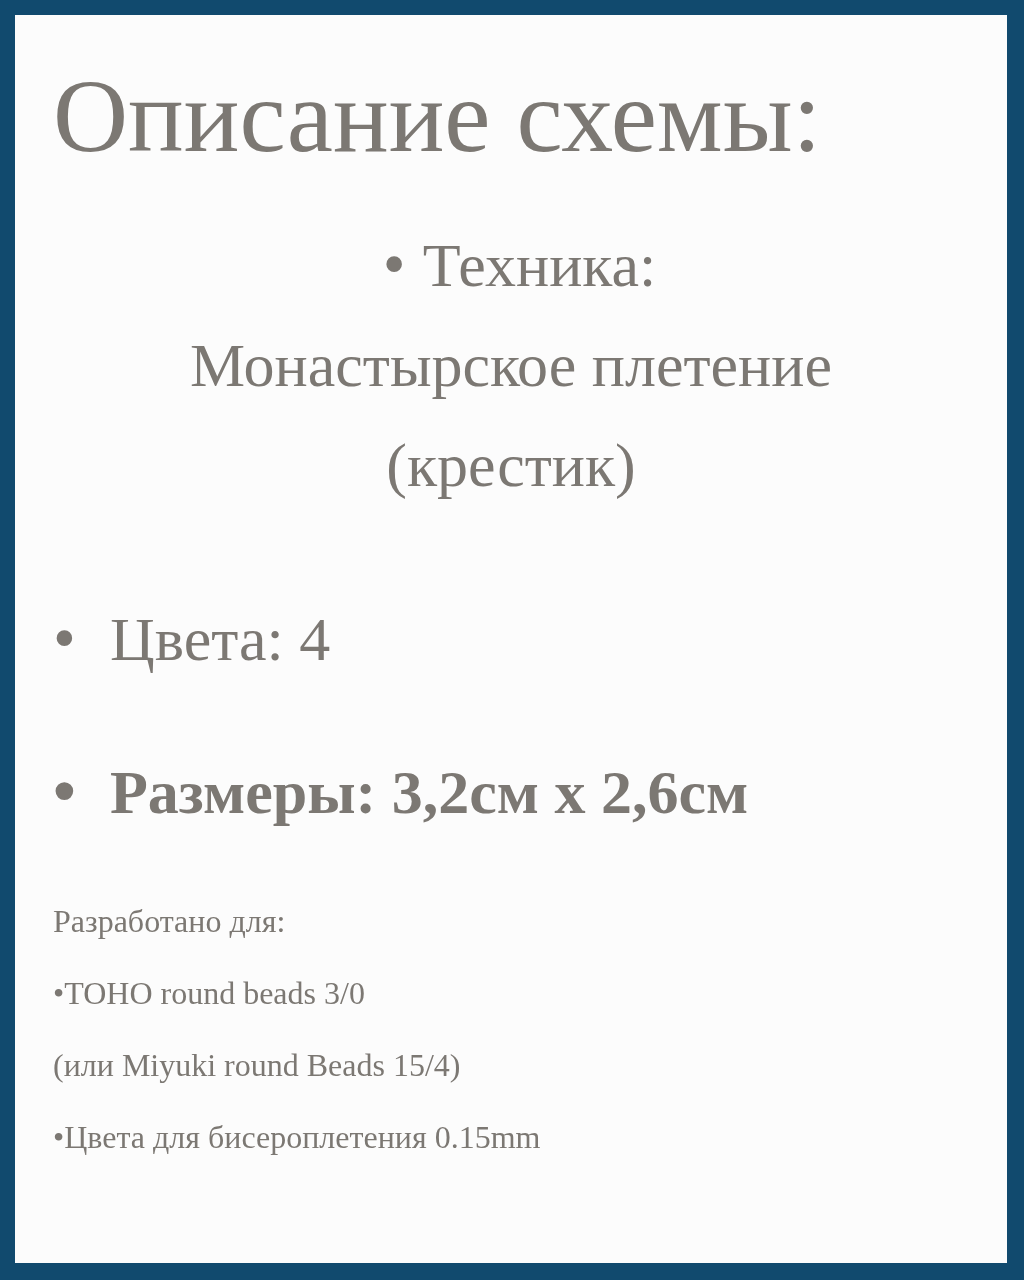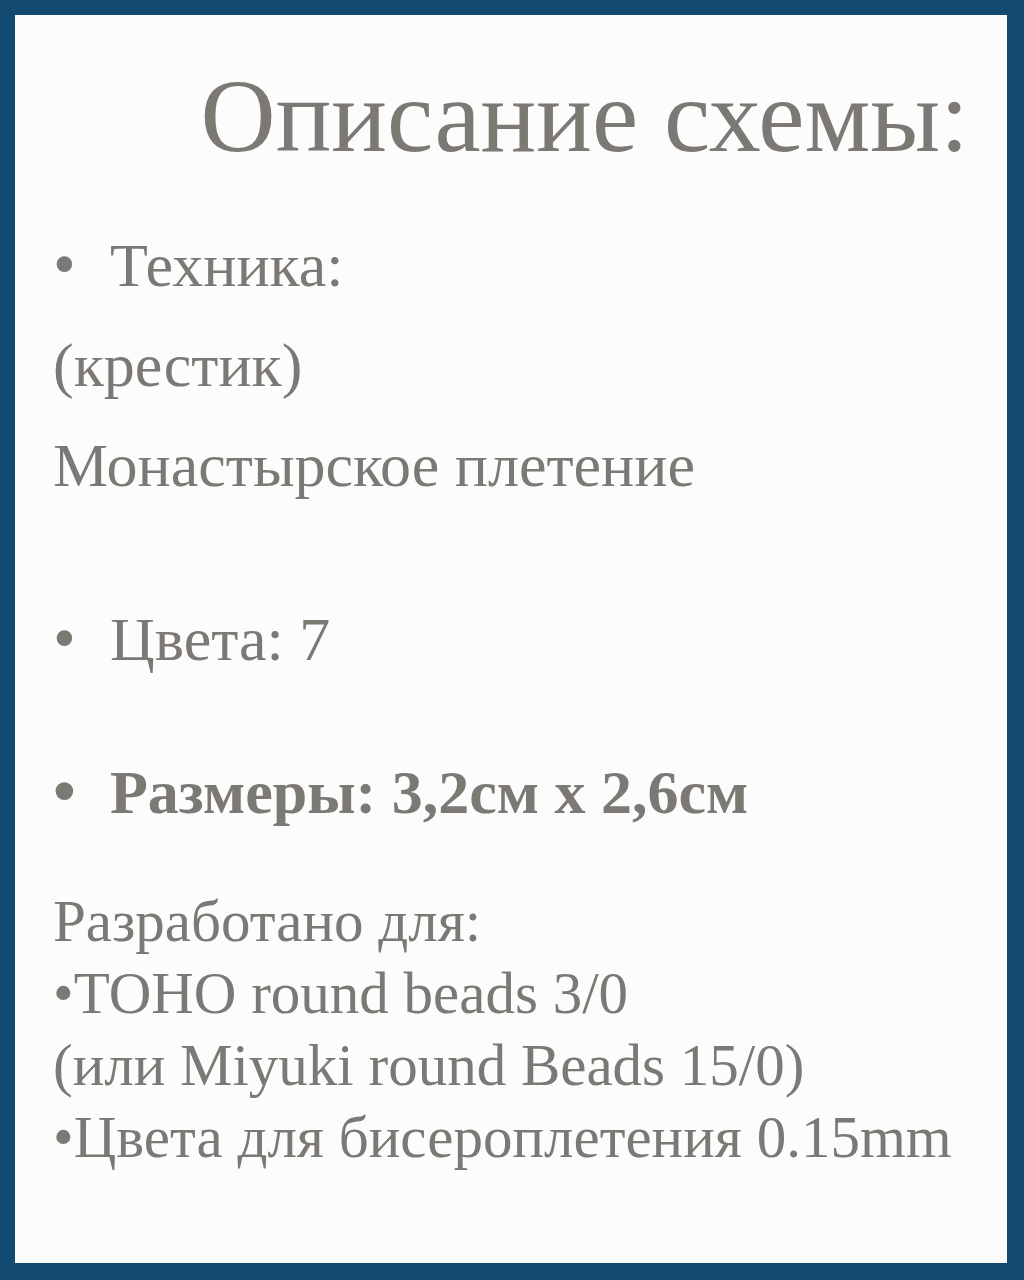--- a/index.html
+++ b/index.html
@@ -29,71 +29,71 @@
     background: var(--card-bg);
     color: var(--text-color);
     padding: 0 38px;
     overflow: hidden;
   }
   .title {
     margin: 36px 0 0 0;
     font-size: 104px;
     line-height: 1.25;
     font-weight: normal;
-    text-align: right;
+    text-align: left;
     color: var(--text-color);
     white-space: nowrap;
   }
   .spec-group {
     font-size: 62px;
     line-height: 100px;
   }
   .spec-group .line { white-space: nowrap; }
   .marker {
     display: inline-block;
     width: 57px;
     font-size: 1.05em;
   }
-  .spec-technique { margin-top: 33px; }
+  .spec-technique { margin-top: 33px; text-align: center; }
   .spec-colors    { margin-top: 73px; }
   .spec-size      { margin-top: 52px; font-weight: bold; }
   .materials {
     margin-top: 43px;
-    font-size: 59px;
+    font-size: 32px;
     line-height: 72px;
   }
   .materials .line { white-space: nowrap; }
 </style>
 </head>
 <body>
 
 <div class="card">
 
   <h1 class="title">Описание схемы:</h1>
 
   <div class="spec-group spec-technique">
     <div class="line">
       <span class="marker">•</span><span>Техника:</span>
     </div>
+    <div class="line">Монастырское плетение</div>
     <div class="line">(крестик)</div>
-    <div class="line">Монастырское плетение</div>
   </div>
 
   <div class="spec-group spec-colors">
     <div class="line">
-      <span class="marker">•</span><span>Цвета: 7</span>
+      <span class="marker">•</span><span>Цвета: 4</span>
     </div>
   </div>
 
   <div class="spec-group spec-size">
     <div class="line">
       <span class="marker">•</span><span>Размеры: 3,2см x 2,6см</span>
     </div>
   </div>
 
   <div class="materials">
     <div class="line">Разработано для:</div>
     <div class="line">•TOHO round beads 3/0</div>
-    <div class="line">(или Miyuki round Beads 15/0)</div>
+    <div class="line">(или Miyuki round Beads 15/4)</div>
     <div class="line">•Цвета для бисероплетения 0.15mm</div>
   </div>
 
 </div>
 
 </body></html>

